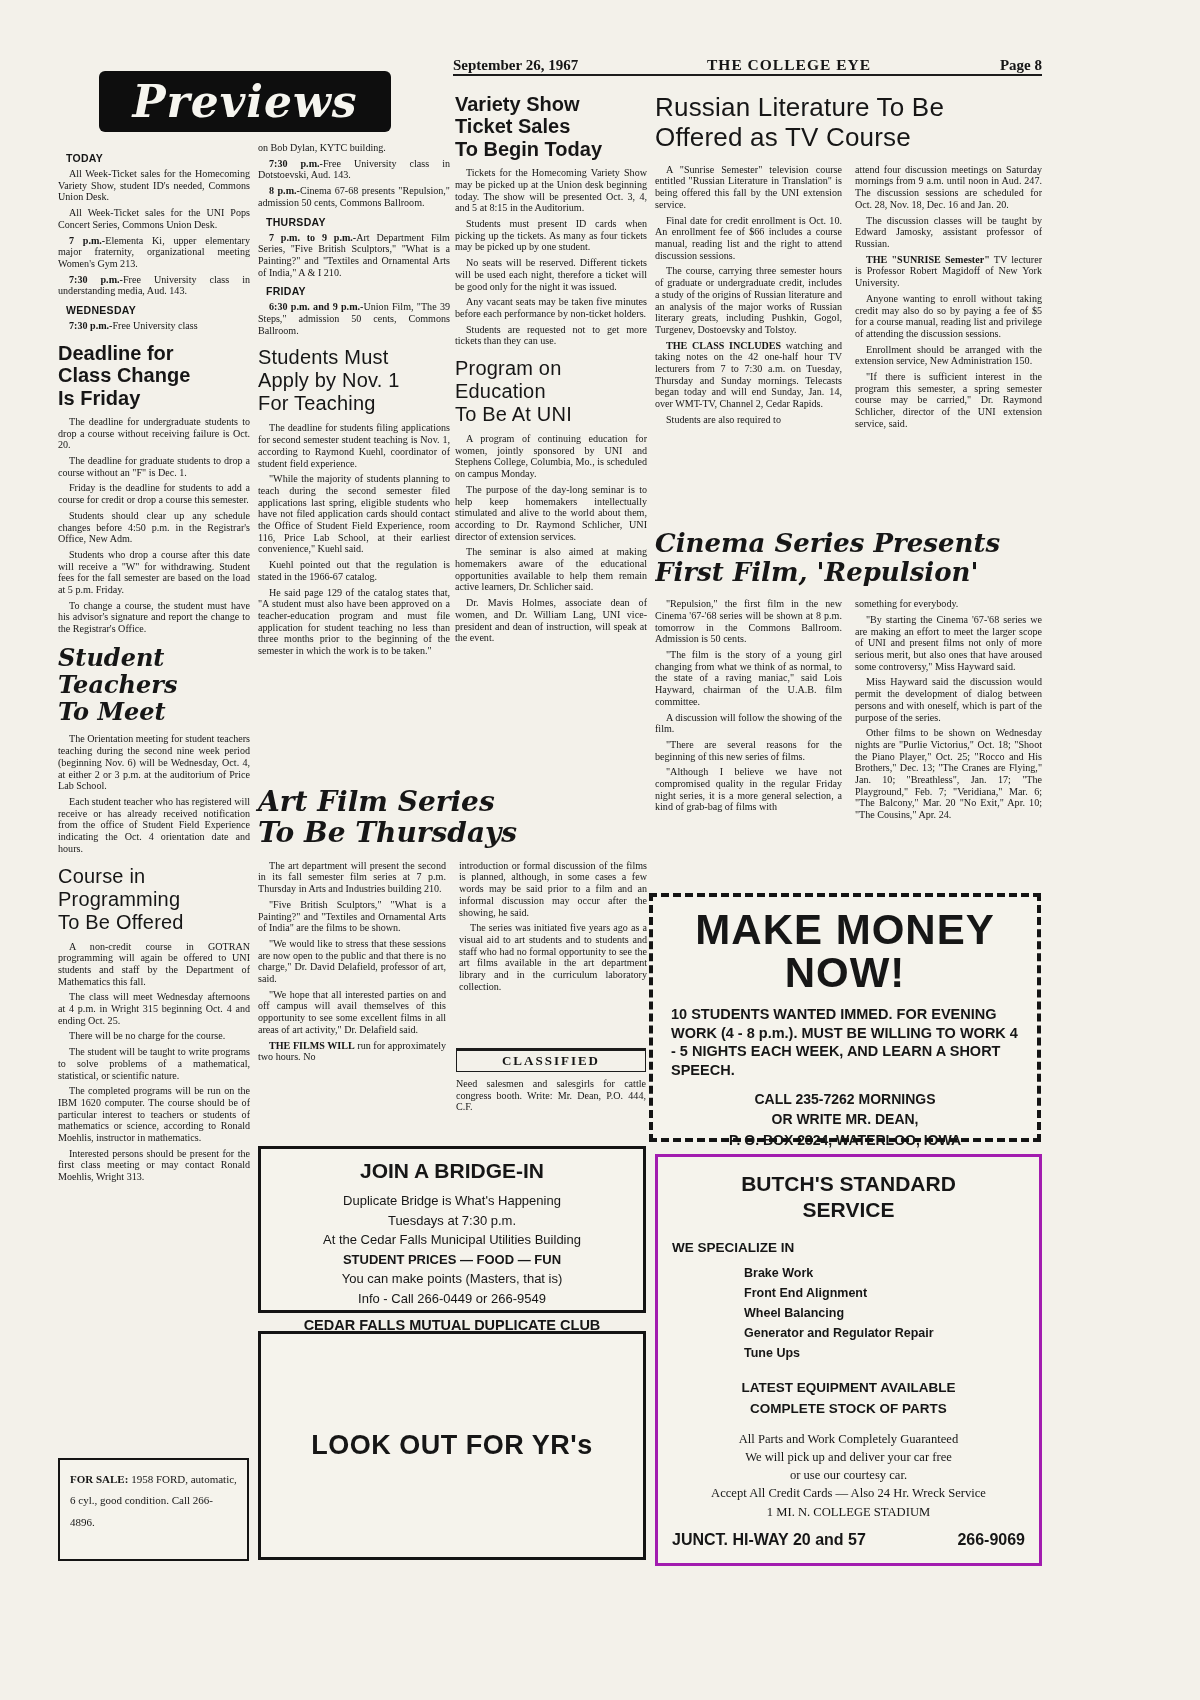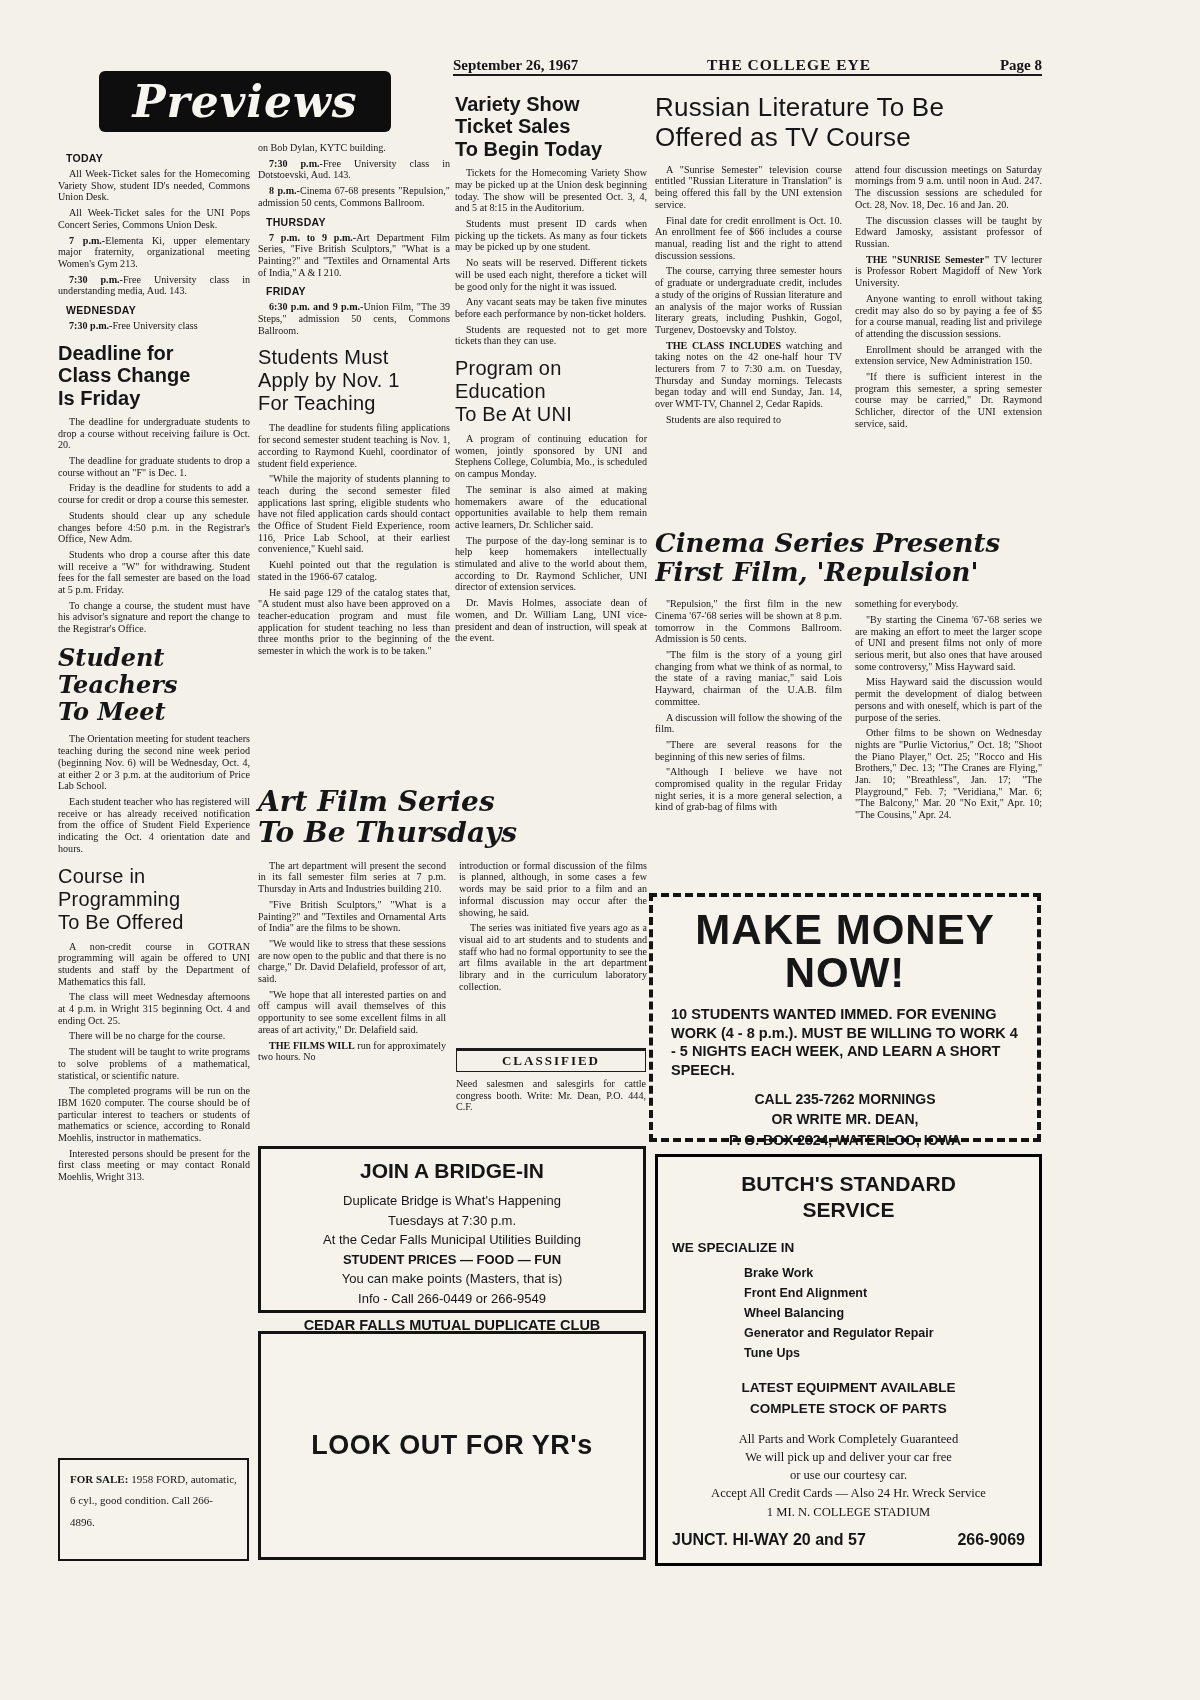--- a/index.html
+++ b/index.html
@@ -24,21 +24,21 @@
   #col3 { left:455px; top:88px;  width:192px; height:694px;  overflow:hidden; }
   #artfilm   { left:258px; top:778px;  width:389px; }
   #classified{ left:456px; top:1048px; width:190px; }
   #russian   { left:655px; top:88px;  width:387px; height:430px; overflow:hidden; }
   #cinema    { left:655px; top:521px; width:387px; height:368px; overflow:hidden; }
 
   
   #money  { left:649px; top:893px;  width:392px; height:249px; border:4px dashed #141414; padding:8px 18px; background:#f5f3ec; }
   #bridge { left:258px; top:1146px; width:388px; height:167px; border:3px solid #141414; padding:10px 8px; background:#f5f3ec; }
   #yr     { left:258px; top:1331px; width:388px; height:229px; border:3px solid #141414; display:flex; align-items:center; justify-content:center; background:#f5f3ec; }
-  #butchs { left:655px; top:1154px; width:387px; height:412px; border:3px solid #000000; padding:14px 14px 10px; background:#f5f3ec; }
+  #butchs { left:655px; top:1154px; width:387px; height:412px; border:3px solid #a21caf; padding:14px 14px 10px; background:#f5f3ec; }
   #forsale{ left:58px;  top:1458px; width:191px; height:103px; border:2px solid #141414; padding:9px 10px; background:#f5f3ec; }
 
   
   .p { font-size:10.1px; line-height:1.16; text-align:justify; text-indent:11px; margin-bottom:4px; }
   .p b { font-weight:700; }
   .noindent { text-indent:0; }
   .day { font-family:"Liberation Sans",sans-serif; font-weight:700; font-size:10.5px; letter-spacing:.3px; margin:7px 8px 4px; }
   section { margin-top:10px; }
 
   
@@ -201,22 +201,22 @@
           <div class="p">Any vacant seats may be taken five minutes before each performance by non-ticket holders.</div>
           <div class="p">Students are requested not to get more tickets than they can use.</div>
         </div>
     </section>
     <section>
       <h2 class="h-med">Program on
 Education
 To Be At UNI</h2>
       <div>
           <div class="p">A program of continuing education for women, jointly sponsored by UNI and Stephens College, Columbia, Mo., is scheduled on campus Monday.</div>
+          <div class="p">The purpose of the day-long seminar is to help keep homemakers intellectually stimulated and alive to the world about them, according to Dr. Raymond Schlicher, UNI director of extension services.</div>
           <div class="p">The seminar is also aimed at making homemakers aware of the educational opportunities available to help them remain active learners, Dr. Schlicher said.</div>
-          <div class="p">The purpose of the day-long seminar is to help keep homemakers intellectually stimulated and alive to the world about them, according to Dr. Raymond Schlicher, UNI director of extension services.</div>
           <div class="p">Dr. Mavis Holmes, associate dean of women, and Dr. William Lang, UNI vice-president and dean of instruction, will speak at the event.</div>
         </div>
     </section>
   </div>
 
   <div class="abs" id="classified">
     <div class="classified-label">CLASSIFIED</div>
     <div>
         <div class="p noindent">Need salesmen and salesgirls for cattle congress booth. Write: Mr. Dean, P.O. 444, C.F.</div>
       </div>

